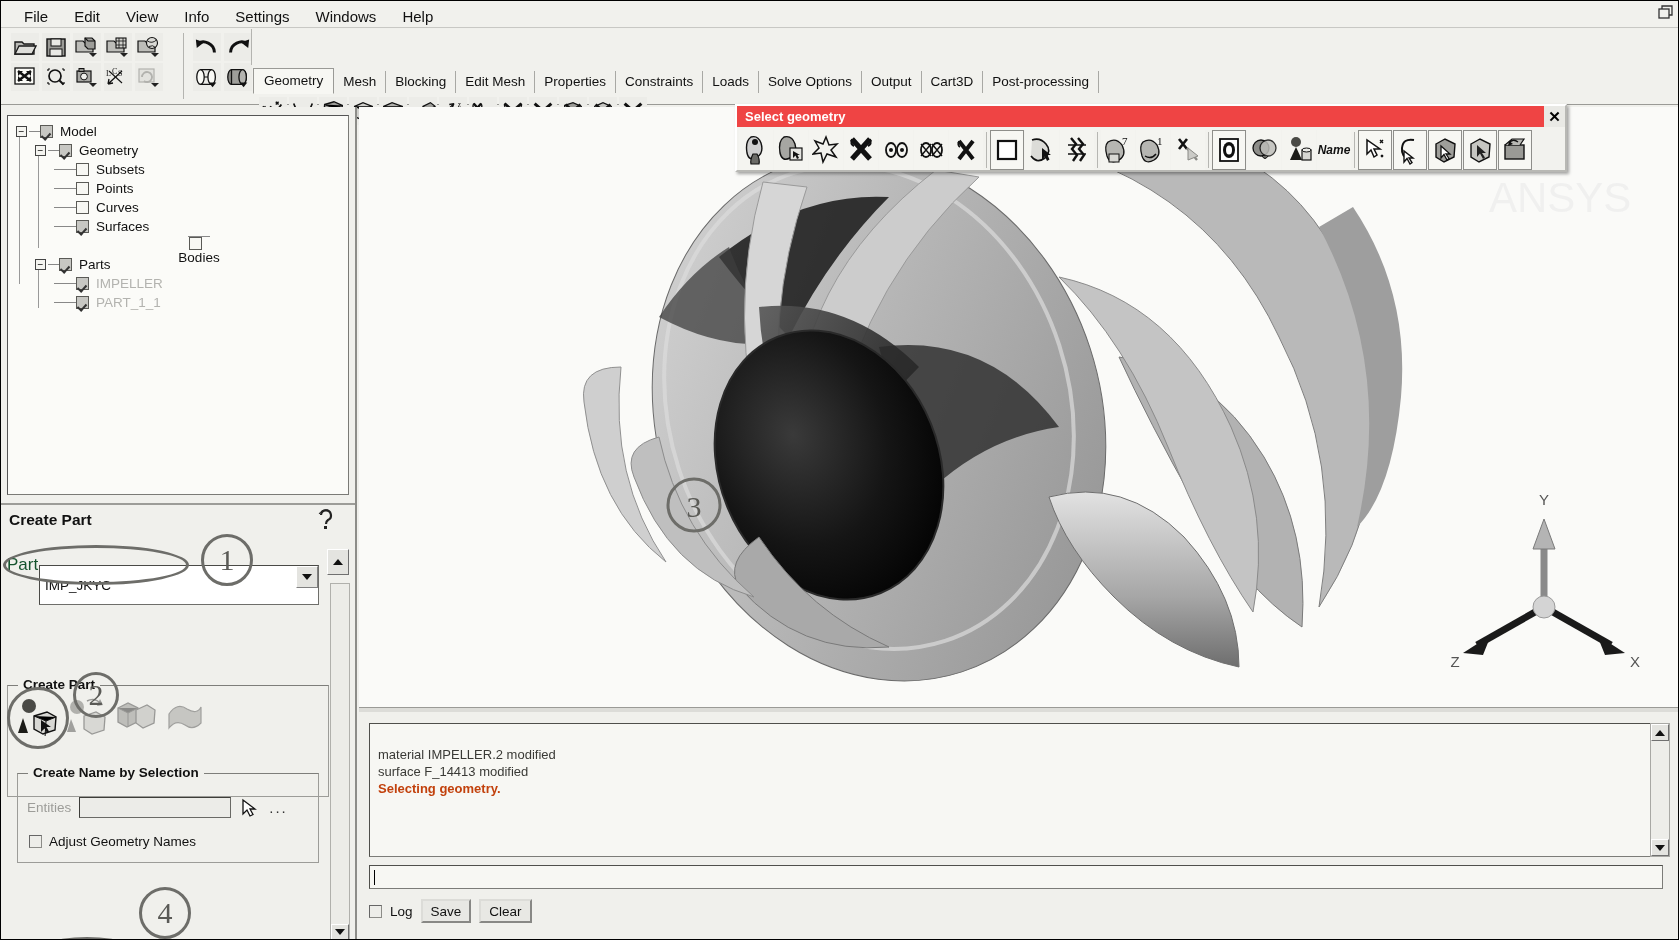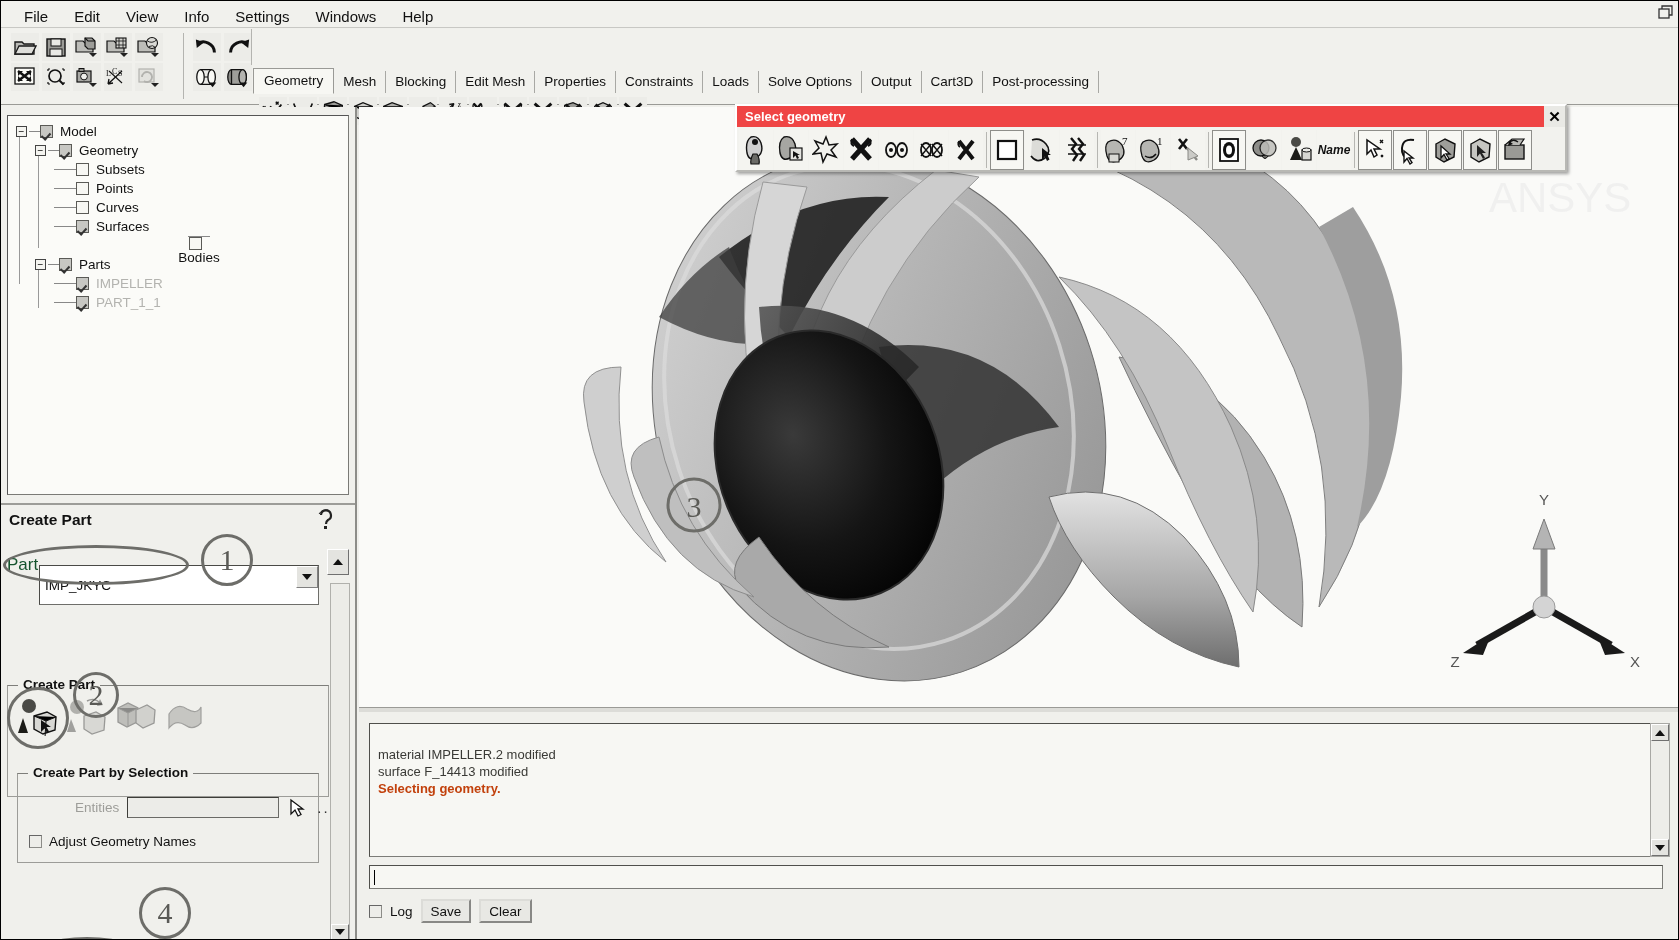--- a/index.html
+++ b/index.html
@@ -220,21 +220,21 @@
   }
   .modeicon {
     width: 44px; height: 42px;
     display: flex; align-items: center; justify-content: center;
     cursor: default; background: transparent;
   }
   .modeicon.sel { }
 
   .entrow {
     position: absolute; left: 26px; top: 690px;
-    display: flex; align-items: center; gap: 8px; margin-left: 48px;
+    display: flex; align-items: center; gap: 8px;
   }
   .entlabel { font-size: 13.5px; color: #9d9d99; }
   .entinput {
     width: 152px; height: 21px;
     background: #ececE8;
     border: 1px solid #6a6a66;
     border-top-color: #3d3d39; border-left-color: #3d3d39;
   }
   .cursor-pick { width: 22px; height: 20px; }
   .dots { font-size: 15px; color: #333; letter-spacing: 2px; }
@@ -777,21 +777,21 @@
       <div class="modeicon">
         <svg width="42" height="40" viewBox="0 0 42 40">
           <g opacity=".42">
             <path d="M6 18 q8 -12 18 -5 q10 6 14 -2 l0 16 q-8 8 -16 2 q-9 -6 -16 3 Z" fill="#8e8e8a" stroke="#333" stroke-width="1.2"></path>
           </g>
         </svg>
       </div>
     </div>
 
     <div class="grp" style="left:16px; top:666px; width:302px; height:90px;">
-      <div class="grp-caption">Create Part by Selection</div>
+      <div class="grp-caption">Create Name by Selection</div>
     </div>
 
     <div class="entrow">
       <div class="entlabel">Entities</div>
       <div class="entinput"></div>
       <div class="cursor-pick">
         <svg width="22" height="20" viewBox="0 0 22 20">
           <polygon points="4,2 4,16 8,12 11,18 14,16.5 11,11 16,11" fill="#ffffff" stroke="#111" stroke-width="1.3"></polygon>
         </svg>
       </div>

